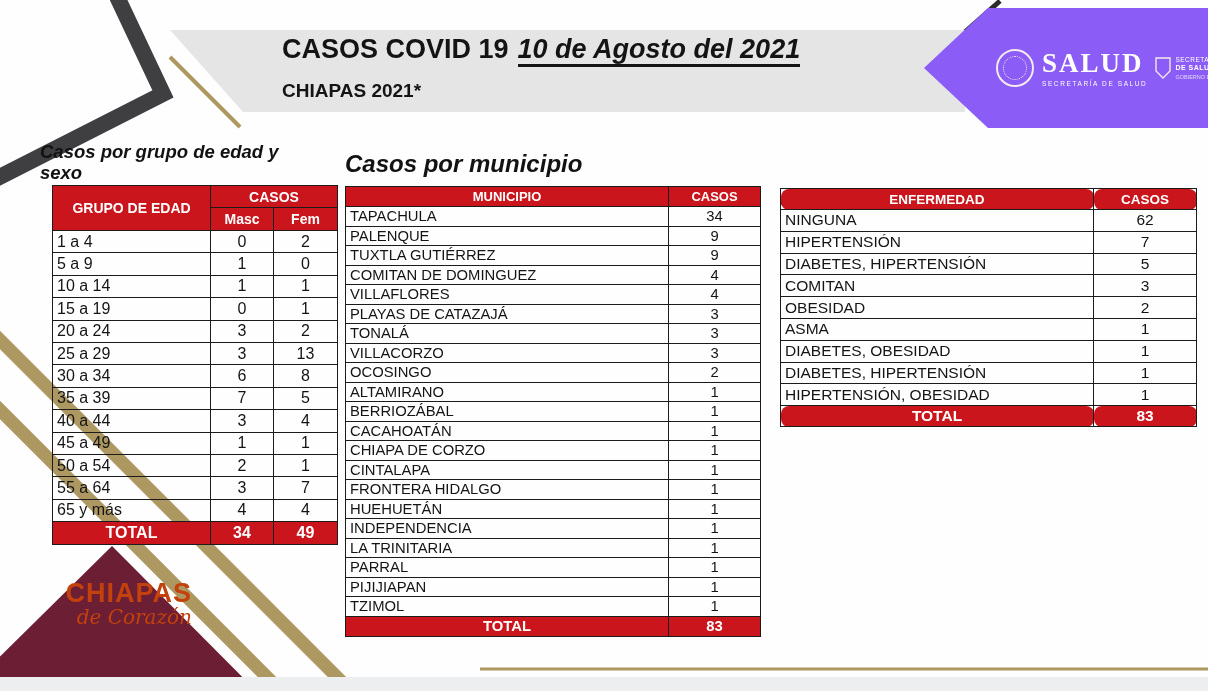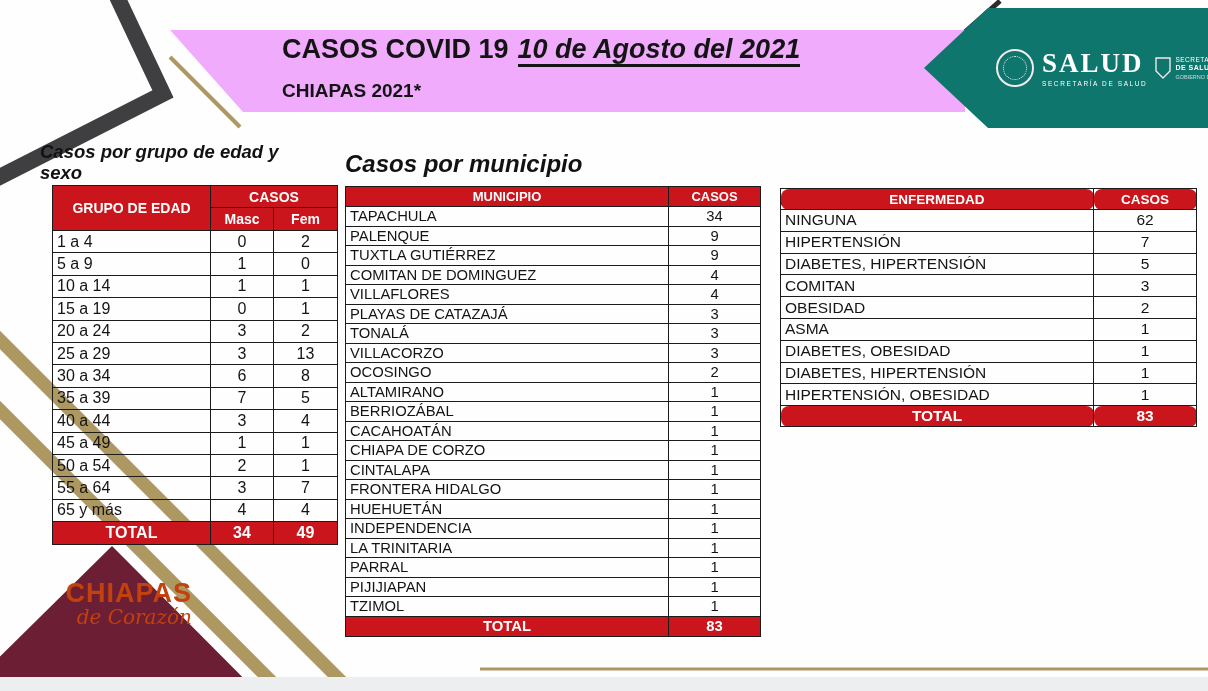--- a/index.html
+++ b/index.html
@@ -1,27 +1,27 @@
 <!DOCTYPE html>
 <html><head>
 <meta charset="utf-8">
 <style>
   html,body{margin:0;padding:0;background:#ffffff;}
   #stage{position:relative;width:1208px;height:691px;overflow:hidden;background:#fefefe;
          font-family:"Liberation Sans",sans-serif;}
   
   #bg-svg{position:absolute;left:0;top:0;z-index:1;}
   
-  .band{position:absolute;left:170px;top:30px;width:795px;height:82px;background:#f0abfc;z-index:2;
+  .band{position:absolute;left:170px;top:30px;width:795px;height:82px;background:#e5e5e5;z-index:2;
         clip-path:polygon(0 0,100% 0,100% 100%,73px 100%);}
   .band-title{position:absolute;left:112px;top:4px;font-size:27px;font-weight:bold;color:#141414;white-space:nowrap;}
   .band-title .date{font-style:italic;border-bottom:3px solid #141414;padding-bottom:0px;margin-left:9px;}
   .band-sub{position:absolute;left:112px;top:50px;font-size:19px;font-weight:bold;color:#141414;}
   
-  .banner{position:absolute;left:924px;top:8px;width:284px;height:120px;background:#0f766e;z-index:4;
+  .banner{position:absolute;left:924px;top:8px;width:284px;height:120px;background:#8b5cf6;z-index:4;
           clip-path:polygon(0 50%,64px 0,100% 0,100% 100%,64px 100%);
           display:flex;align-items:center;justify-content:flex-start;padding-left:0;}
   .banner-inner{margin-left:72px;display:flex;align-items:center;gap:8px;color:#fff;}
   .seal{width:34px;height:34px;border:2px solid #f4e9ec;border-radius:50%;display:flex;align-items:center;justify-content:center;flex:none;}
   .seal-in{width:22px;height:22px;border:1px dotted #f4e9ec;border-radius:50%;}
   .salud-name{font-family:"Liberation Serif",serif;font-weight:bold;font-size:27px;letter-spacing:2px;line-height:1;}
   .salud-sub{font-size:6.5px;letter-spacing:1.6px;margin-top:3px;white-space:nowrap;}
   .shield-block{display:flex;align-items:center;gap:4px;}
   .shield-txt{line-height:1.15;}
   .shield-l1{font-size:6.5px;letter-spacing:.5px;}

